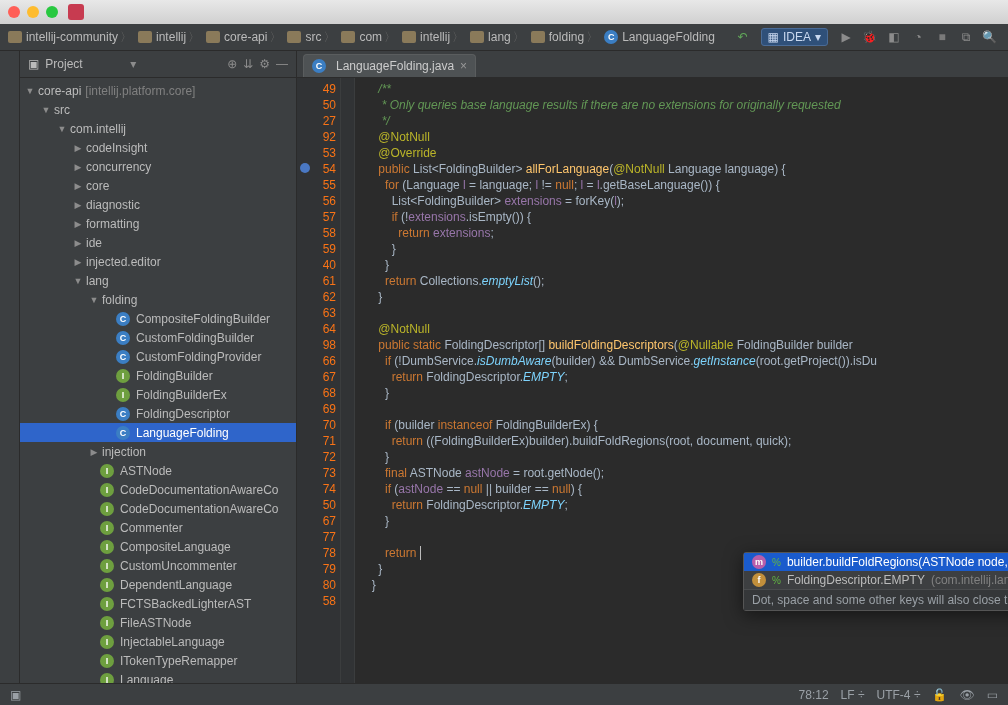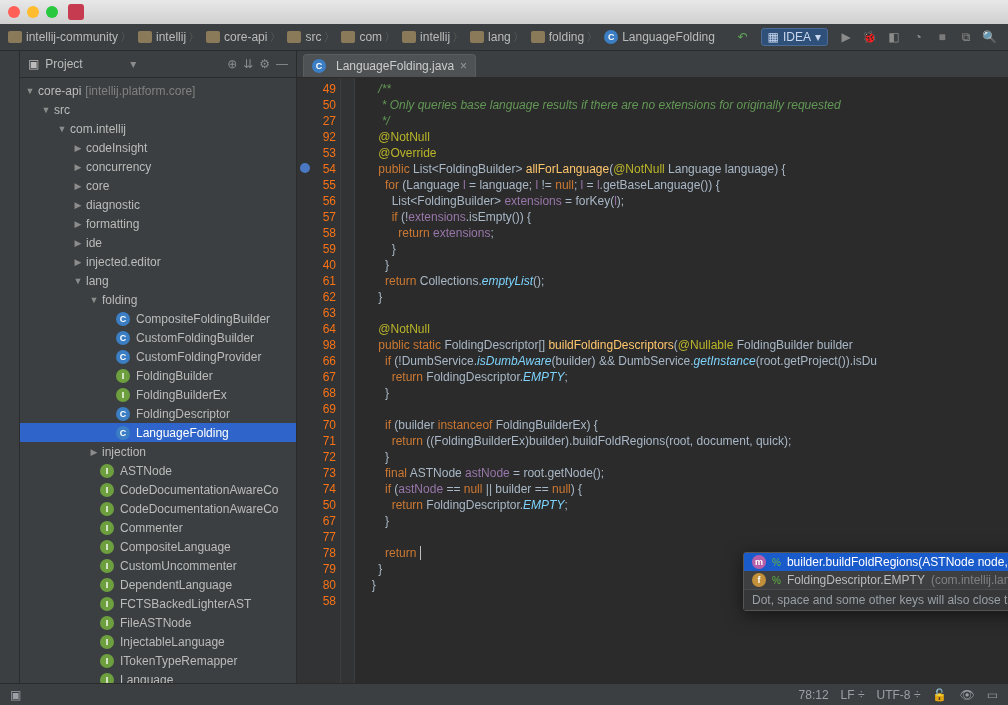--- a/index.html
+++ b/index.html
@@ -388,17 +388,17 @@
       </div>
     </div>
   </div>
 </div>
 
 <div class="statusbar">
   <span class="cell">▣</span>
   <span class="spacer"></span>
   <span class="cell">78:12</span>
   <span class="cell"><span>LF</span> ÷</span>
-  <span class="cell"><span>UTF-8</span> ÷</span>
+  <span class="cell"><span>UTF-4</span> ÷</span>
   <span class="cell">🔓</span>
   <span class="cell">👁</span>
   <span class="cell">▭</span>
 </div>
 
 </body></html>

